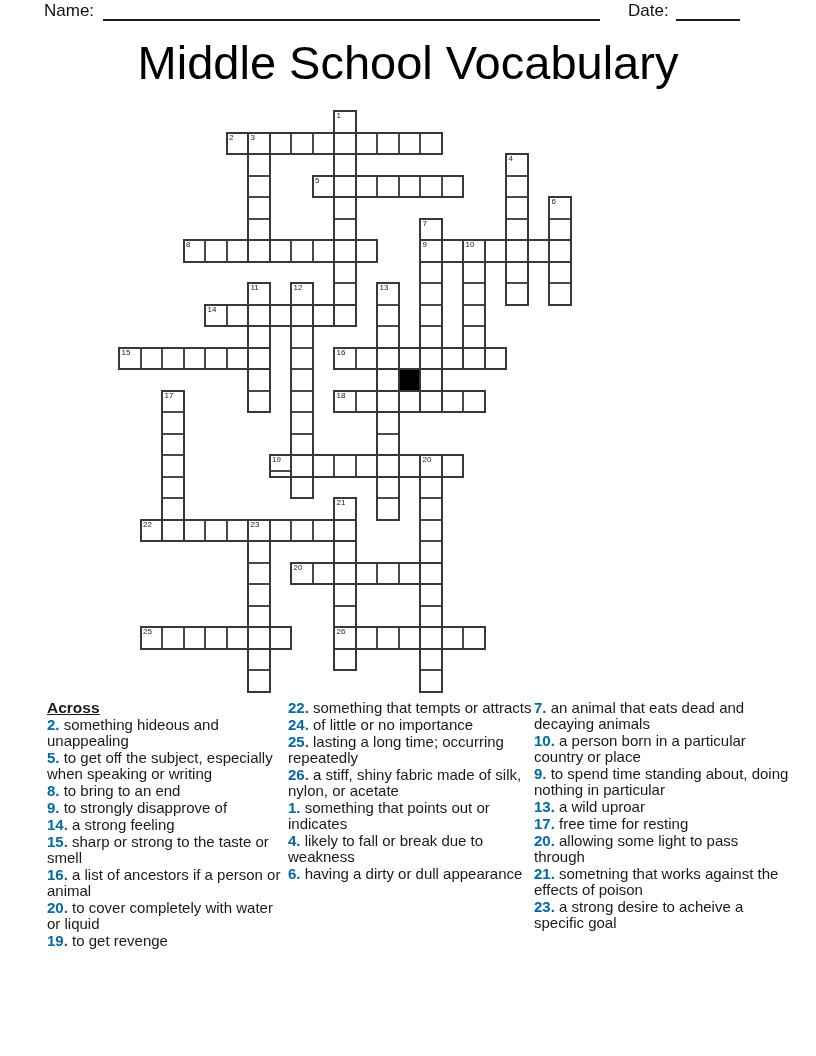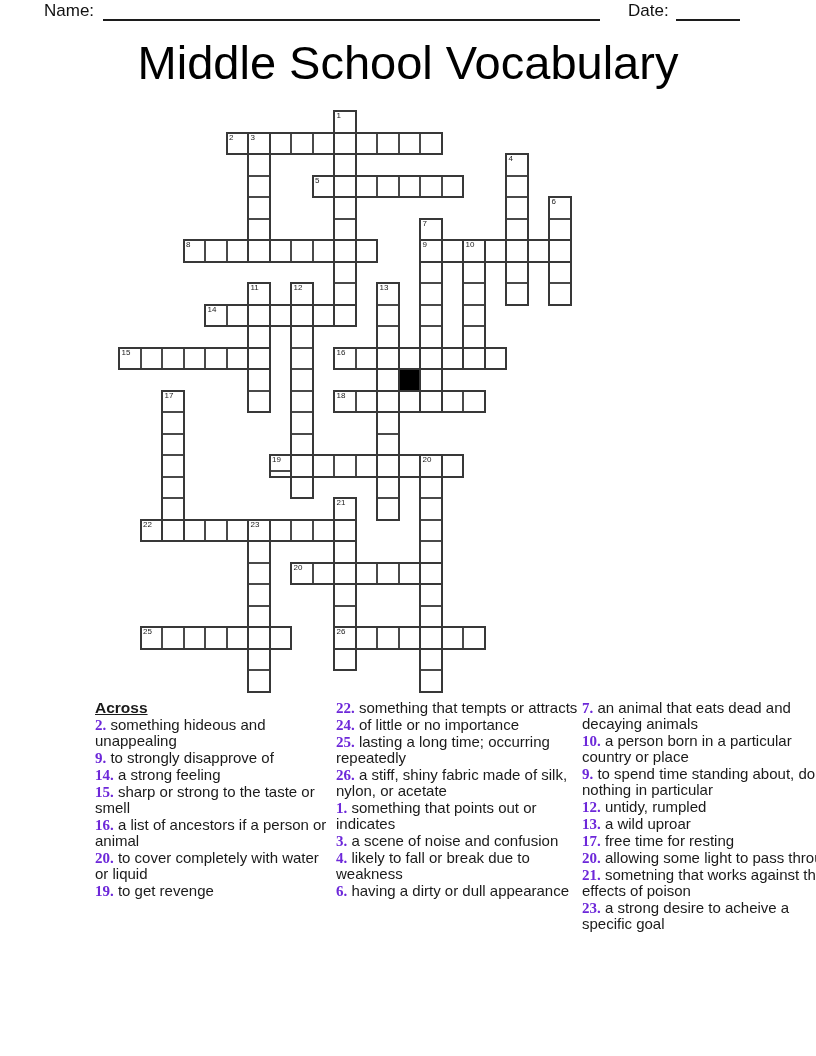--- a/index.html
+++ b/index.html
@@ -18,26 +18,26 @@
     font-size:47px;line-height:56px;color:#000;font-weight:400;}
 
   
   #grid{position:absolute;}
   .cell{position:absolute;background:#fff;border:2px solid #4a4a4a;box-sizing:border-box;}
   .cell.black{background:#000;border-color:#000;}
   .cnum{position:absolute;top:0px;left:1.5px;font-size:8px;line-height:8px;color:#222;font-weight:400;}
   .word-outline{position:absolute;border:2px solid #383838;box-sizing:border-box;pointer-events:none;background:transparent;}
 
   
-  .clue-col{position:absolute;top:700px;font-size:15px;line-height:16px;color:#1a1a1a;margin-left:48px;}
+  .clue-col{position:absolute;top:700px;font-size:15px;line-height:16px;color:#1a1a1a;}
   #clue-col-1{left:47px;width:240px;}
   #clue-col-2{left:288px;width:248px;}
   #clue-col-3{left:534px;width:258px;}
   .clue{margin:0 0 1px 0;}
-  .clue b{color:#6d28d9;font-family:Liberation Serif, serif;}
+  .clue b{color:#0369a1;}
   .clue-heading{font-weight:bold;text-decoration:underline;margin:0 0 1px 0;font-size:15.5px;}
 </style>
 </head>
 <body>
 
 <span class="hdr-label" id="name-label">Name:</span>
 <span class="fill-line" id="name-line"></span>
 <span class="hdr-label" id="date-label">Date:</span>
 <span class="fill-line" id="date-line"></span>
 
@@ -298,40 +298,40 @@
     <div class="word-outline" style="left: 258px; top: 172px; width: 23.5px; height: 238.5px; border-color: rgb(56, 56, 56);"></div>
     <div class="word-outline" style="left: 43px; top: 279.5px; width: 23.5px; height: 152.5px; border-color: rgb(56, 56, 56);"></div>
     <div class="word-outline" style="left: 301px; top: 344px; width: 23.5px; height: 238.5px; border-color: rgb(56, 56, 56);"></div>
     <div class="word-outline" style="left: 215px; top: 387px; width: 23.5px; height: 174px; border-color: rgb(56, 56, 56);"></div>
     <div class="word-outline" style="left: 129px; top: 408.5px; width: 23.5px; height: 174px; border-color: rgb(56, 56, 56);"></div>
   </div>
 
 <div class="clue-col" id="clue-col-1">
     <p class="clue-heading">Across</p>
     <p class="clue"><b>2.</b> something hideous and unappealing</p>
+    <p class="clue"><b>5.</b> to get off the subject, especially when speaking or writing</p>
+    <p class="clue"><b>8.</b> to bring to an end</p>
     <p class="clue"><b>9.</b> to strongly disapprove of</p>
     <p class="clue"><b>14.</b> a strong feeling</p>
     <p class="clue"><b>15.</b> sharp or strong to the taste or smell</p>
     <p class="clue"><b>16.</b> a list of ancestors if a person or animal</p>
     <p class="clue"><b>20.</b> to cover completely with water or liquid</p>
     <p class="clue"><b>19.</b> to get revenge</p>
   </div>
 <div class="clue-col" id="clue-col-2">
     <p class="clue"><b>22.</b> something that tempts or attracts</p>
     <p class="clue"><b>24.</b> of little or no importance</p>
     <p class="clue"><b>25.</b> lasting a long time; occurring repeatedly</p>
     <p class="clue"><b>26.</b> a stiff, shiny fabric made of silk, nylon, or acetate</p>
     <p class="clue"><b>1.</b> something that points out or indicates</p>
-    <p class="clue"><b>3.</b> a scene of noise and confusion</p>
     <p class="clue"><b>4.</b> likely to fall or break due to weakness</p>
     <p class="clue"><b>6.</b> having a dirty or dull appearance</p>
   </div>
 <div class="clue-col" id="clue-col-3">
     <p class="clue"><b>7.</b> an animal that eats dead and decaying animals</p>
     <p class="clue"><b>10.</b> a person born in a particular country or place</p>
     <p class="clue"><b>9.</b> to spend time standing about, doing nothing in particular</p>
-    <p class="clue"><b>12.</b> untidy, rumpled</p>
     <p class="clue"><b>13.</b> a wild uproar</p>
     <p class="clue"><b>17.</b> free time for resting</p>
     <p class="clue"><b>20.</b> allowing some light to pass through</p>
     <p class="clue"><b>21.</b> sometning that works against the effects of poison</p>
     <p class="clue"><b>23.</b> a strong desire to acheive a specific goal</p>
   </div>
 
 </body></html>

